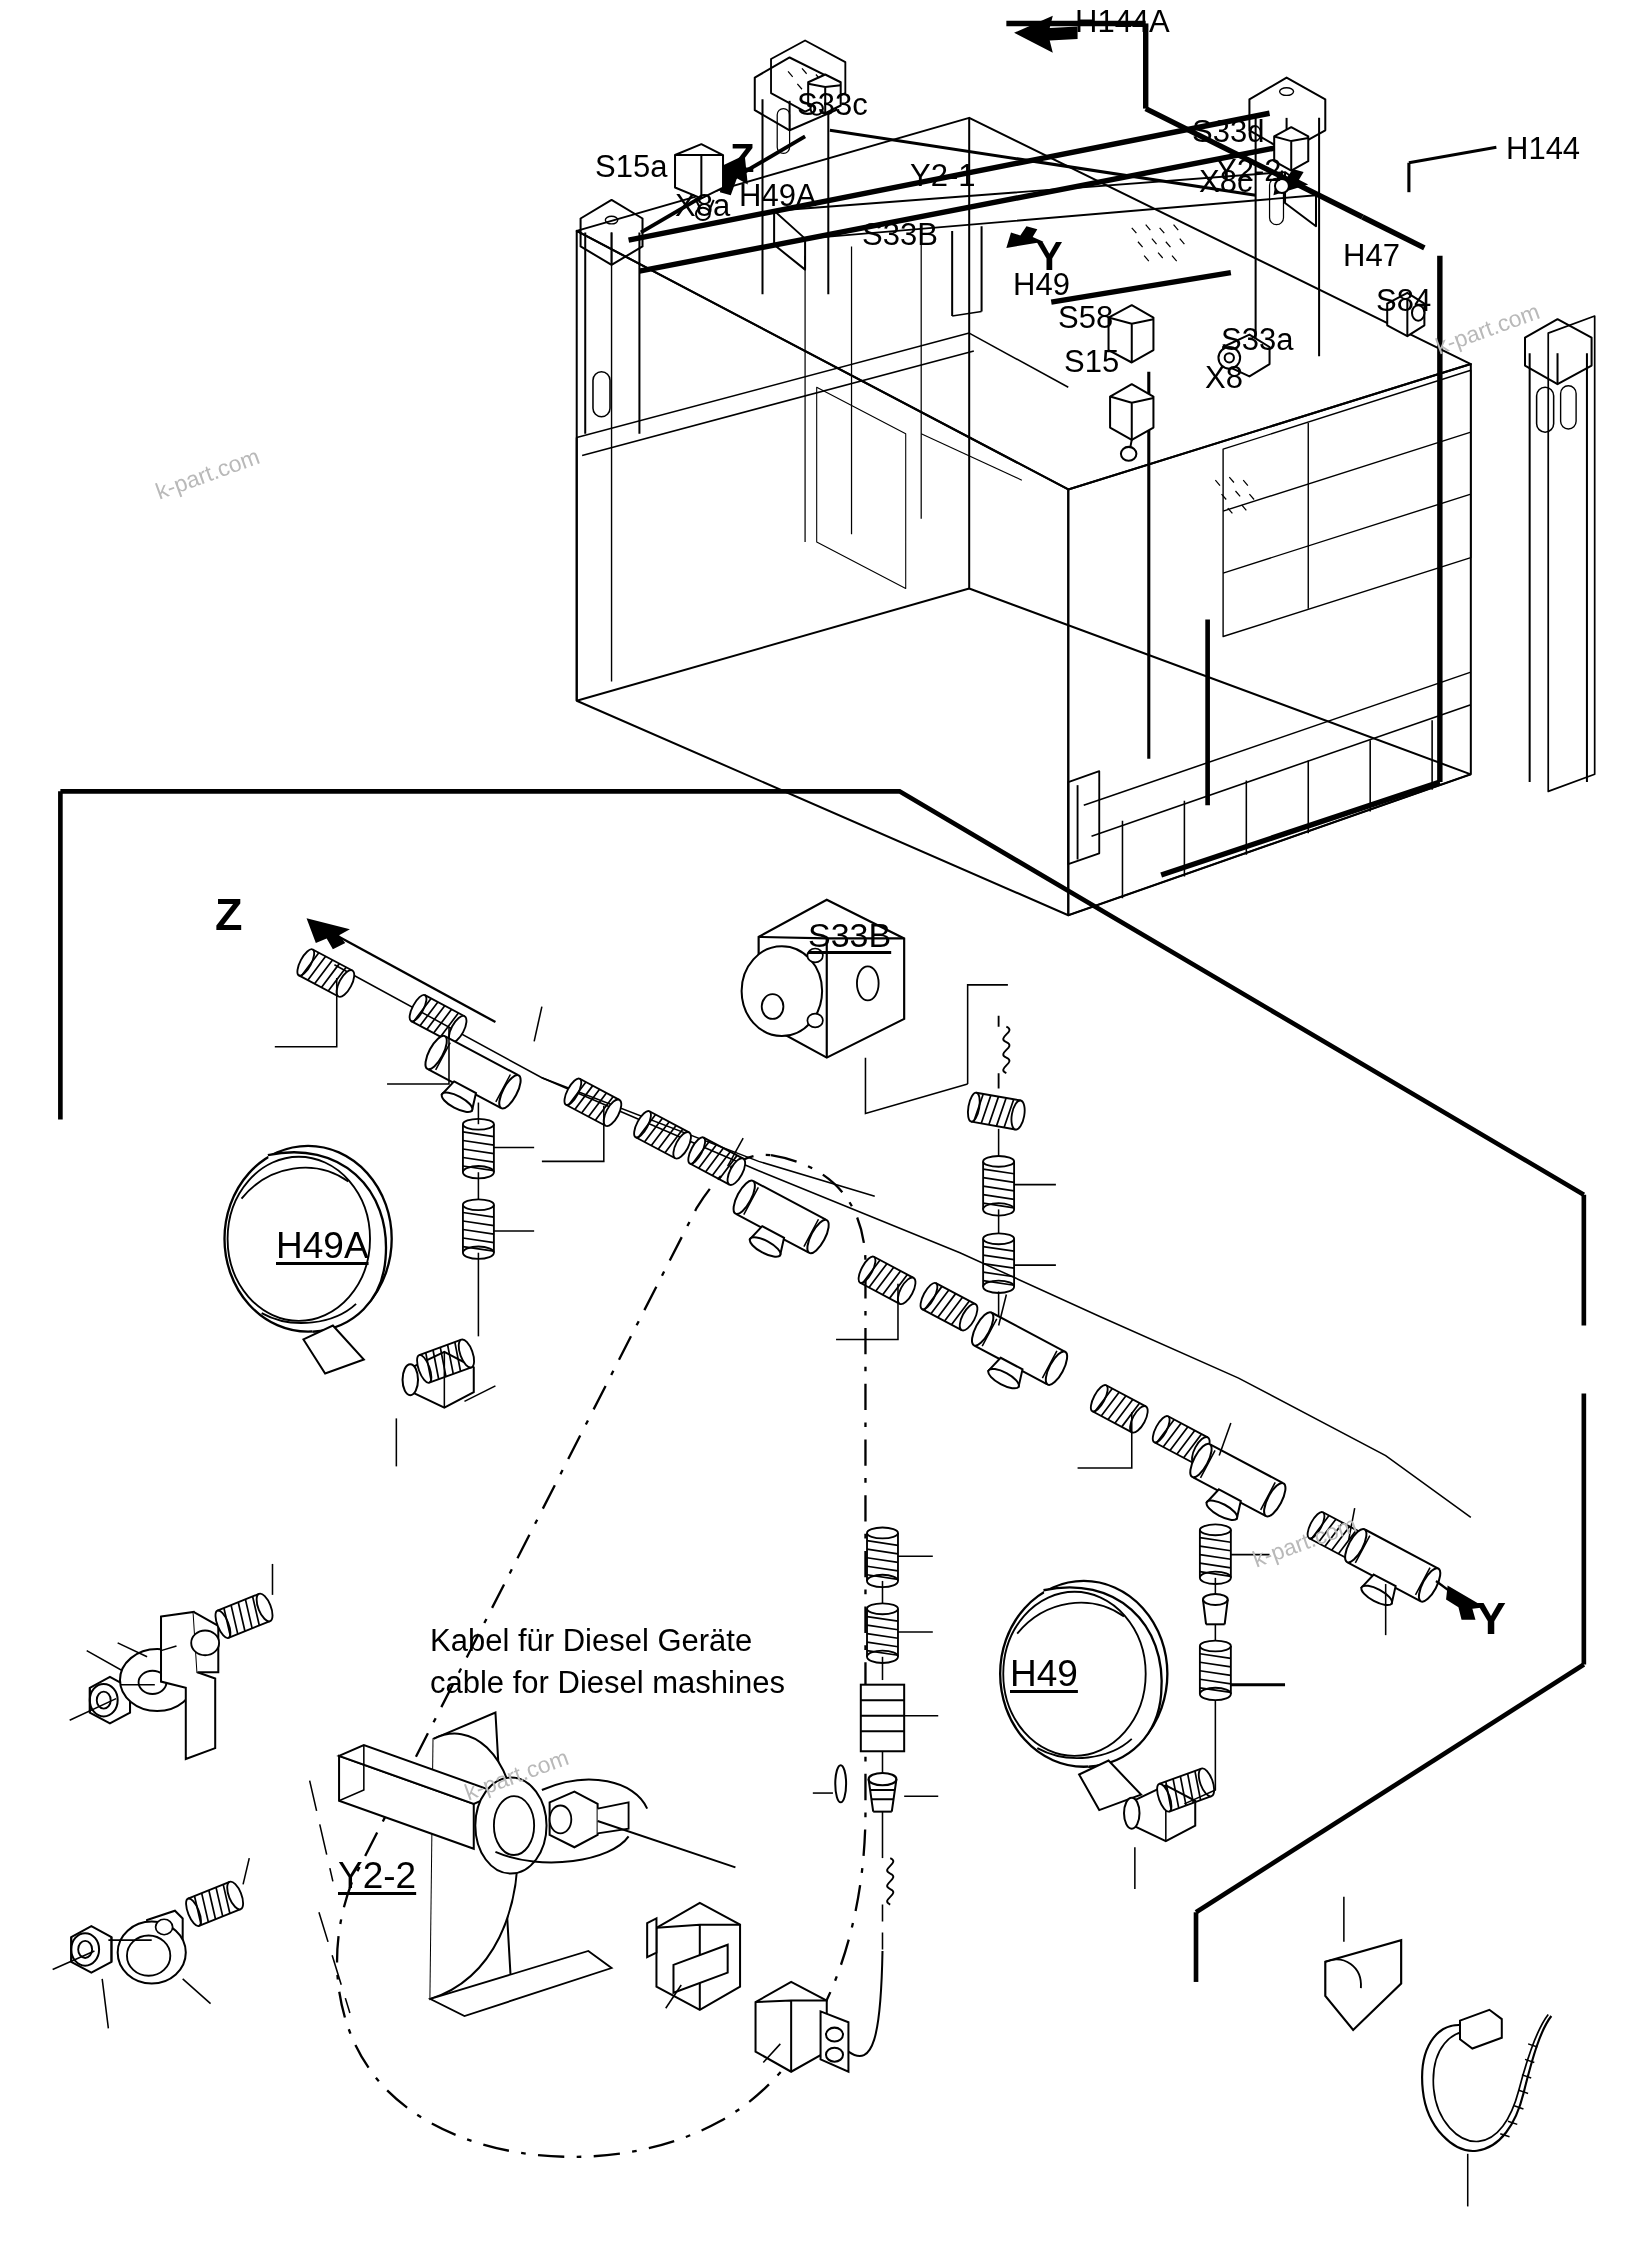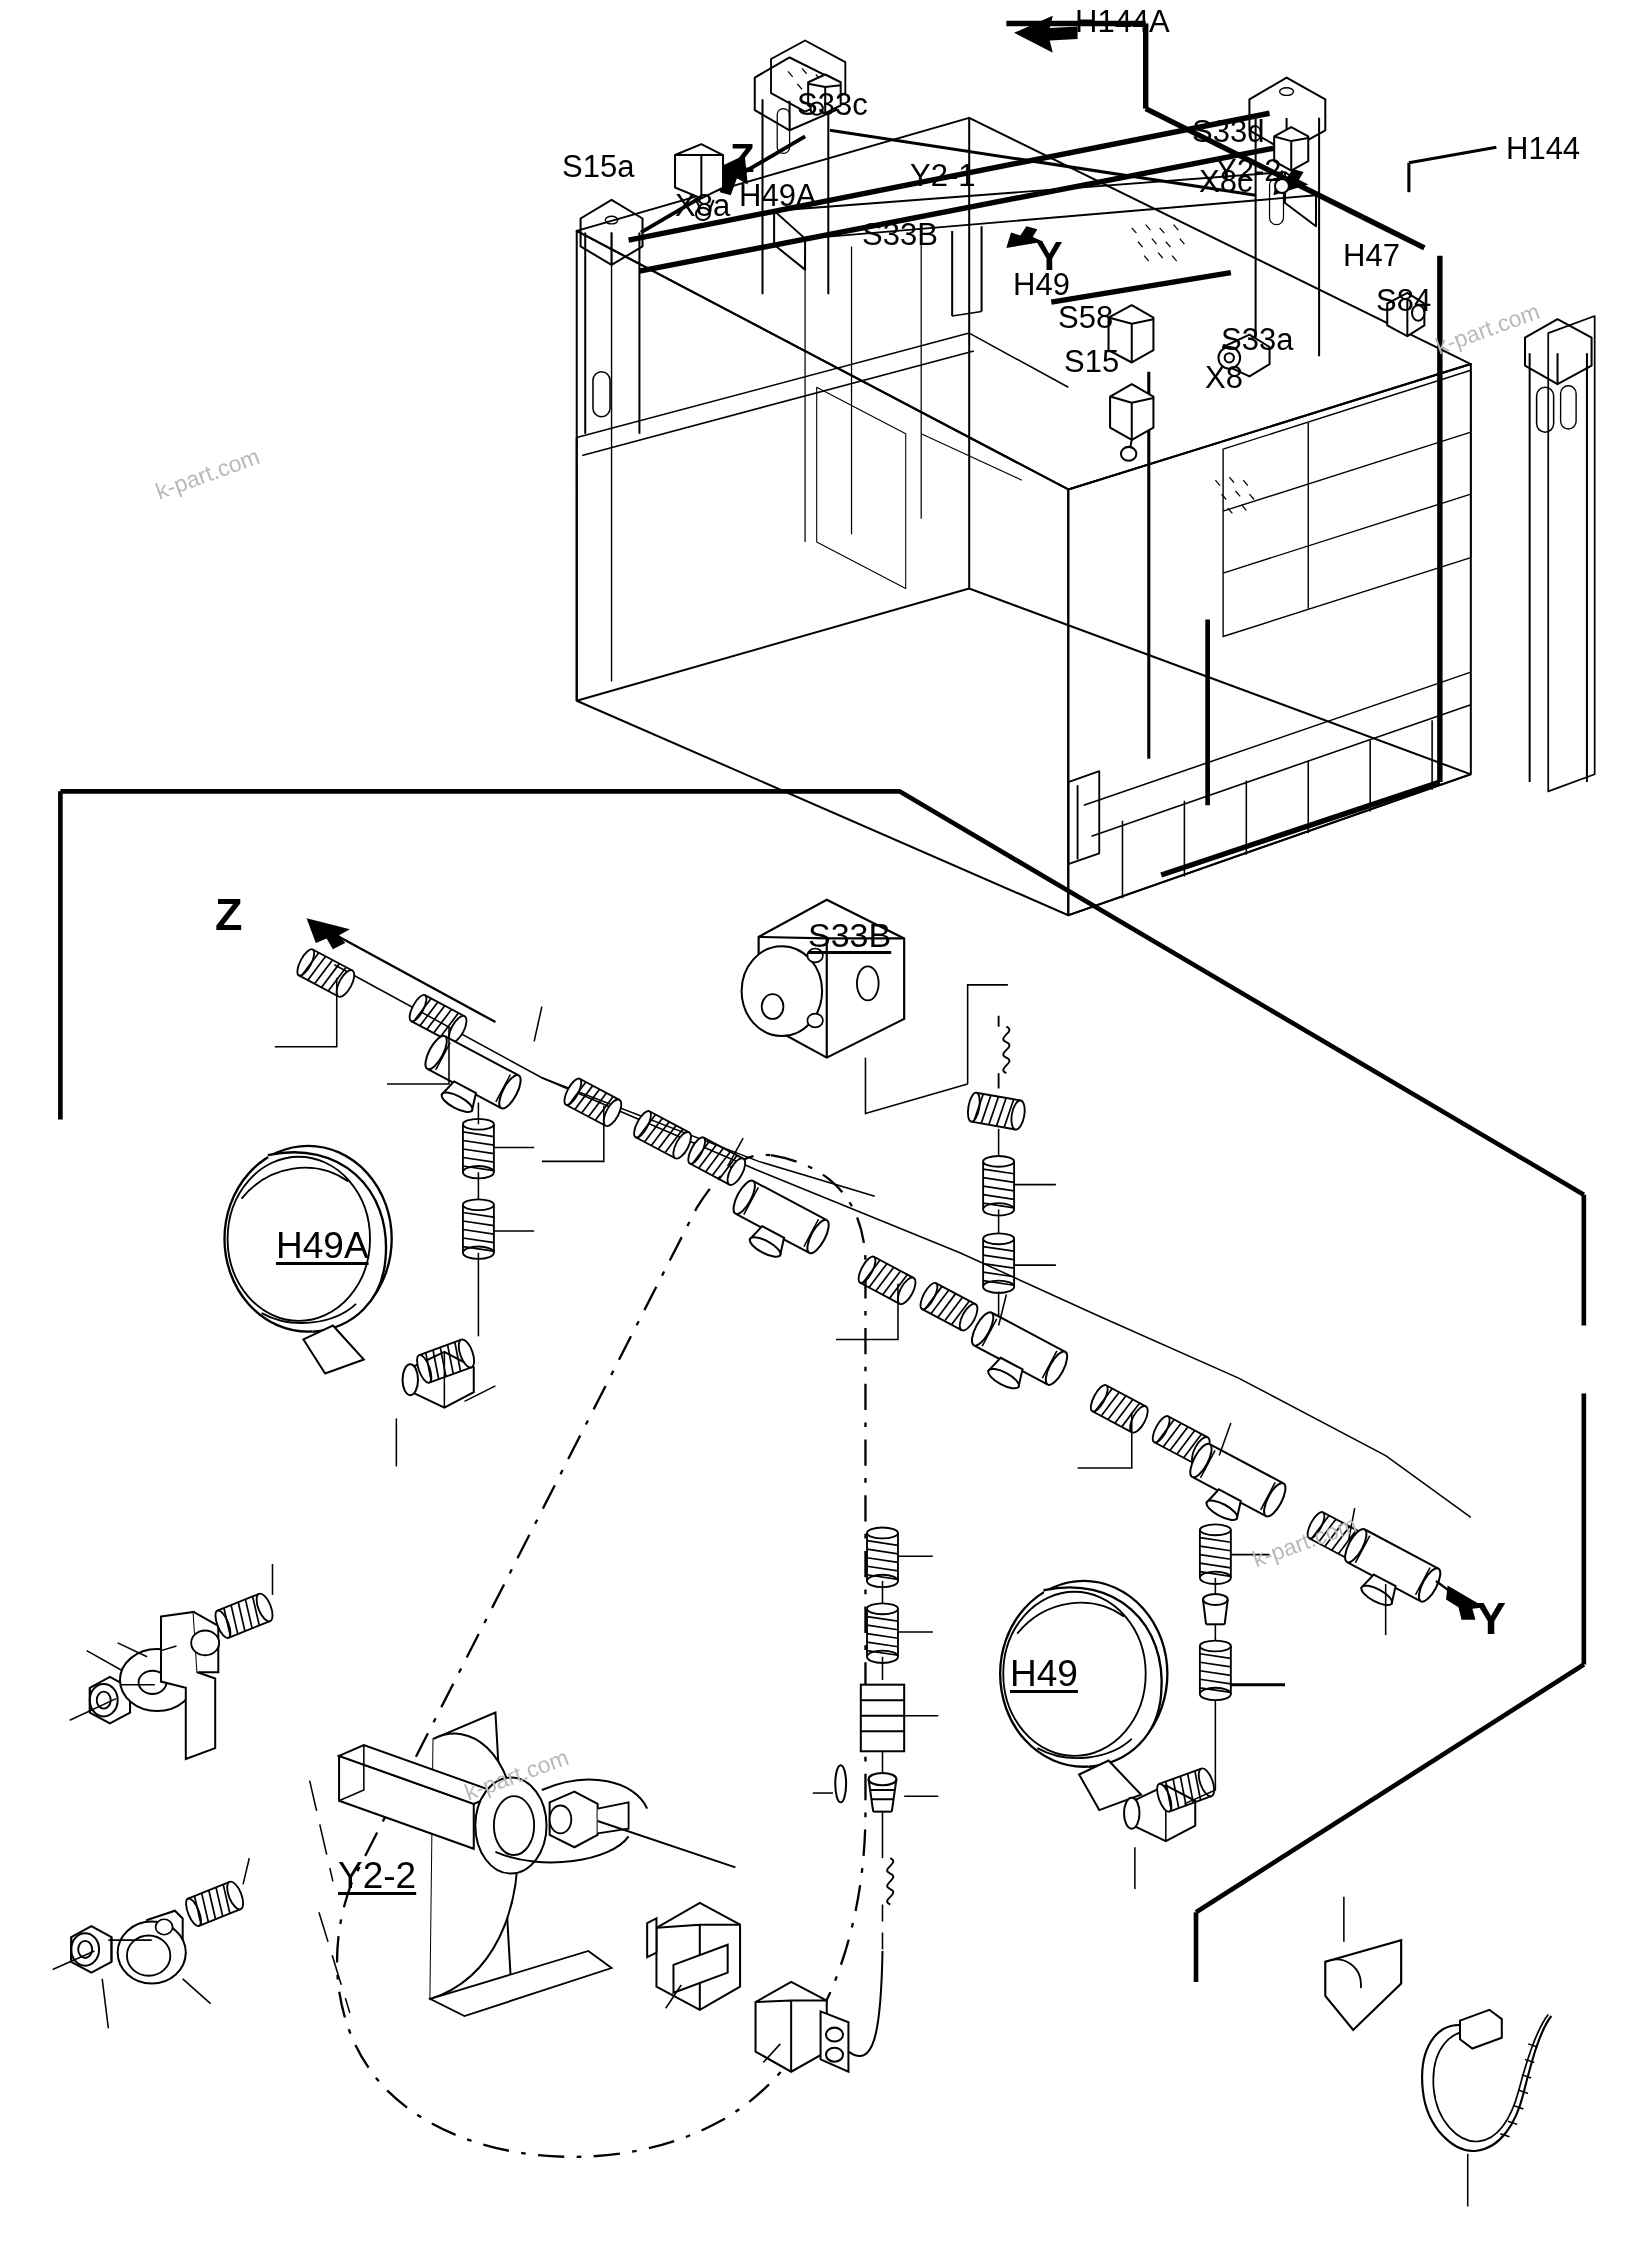--- a/index.html
+++ b/index.html
@@ -490,40 +490,44 @@
 </svg>
 
 <div class="lbl" style="left:1075px;top:6.2px">H144A</div>
 <div class="lbl" style="left:797px;top:89px">S33c</div>
 <div class="lbl" style="left:1192px;top:116px">S33d</div>
 <div class="lbl" style="left:1199px;top:166px">X8c</div>
 <div class="lbl" style="left:1506px;top:133px">H144</div>
 <div class="lbl" style="left:910px;top:160px">Y2-1</div>
 <div class="lbl" style="left:1216px;top:155px">Y2-2</div>
 <div class="lbl big" style="left:730px;top:138px">Z</div>
-<div class="lbl" style="left:562px;top:151px">S15a</div>
+<div class="lbl" style="left:595px;top:151px">S15a</div>
 <div class="lbl" style="left:675px;top:190px">X8a</div>
 <div class="lbl" style="left:739px;top:180px">H49A</div>
 <div class="lbl" style="left:862px;top:219px">S33B</div>
 <div class="lbl big" style="left:1036px;top:236px">Y</div>
 <div class="lbl" style="left:1013px;top:269px">H49</div>
 <div class="lbl" style="left:1343px;top:240px">H47</div>
 <div class="lbl" style="left:1376px;top:285px">S84</div>
 <div class="lbl" style="left:1058px;top:302px">S58</div>
 <div class="lbl" style="left:1221px;top:324px">S33a</div>
 <div class="lbl" style="left:1064px;top:346px">S15</div>
 <div class="lbl" style="left:1205px;top:362px">X8</div>
 
 <div class="lbl big" style="left:215px;top:892px;font-size:45px">Z</div>
 <div class="lbl" style="left:808px;top:918px;font-size:34px"><u>S33B</u></div>
 <div class="lbl" style="left:276px;top:1227px;font-size:37px"><u>H49A</u></div>
 <div class="lbl" style="left:1010px;top:1655px;font-size:37px"><u>H49</u></div>
 <div class="lbl" style="left:338px;top:1857px;font-size:37px"><u>Y2-2</u></div>
 <div class="lbl big" style="left:1476px;top:1596px;font-size:45px">Y</div>
 
+<div class="cap" style="left:430px;top:1620px">
+  <div>Kabel für Diesel Geräte</div>
+  <div>cable for Diesel mashines</div>
+</div>
 
 <div class="wm" style="left:1432px;top:335px">k-part.com</div>
 <div class="wm" style="left:152px;top:480px">k-part.com</div>
 <div class="wm" style="left:1249px;top:1548px">k-part.com</div>
 <div class="wm" style="left:461px;top:1781px">k-part.com</div>
 
 </div>
 
 
 </body></html>

